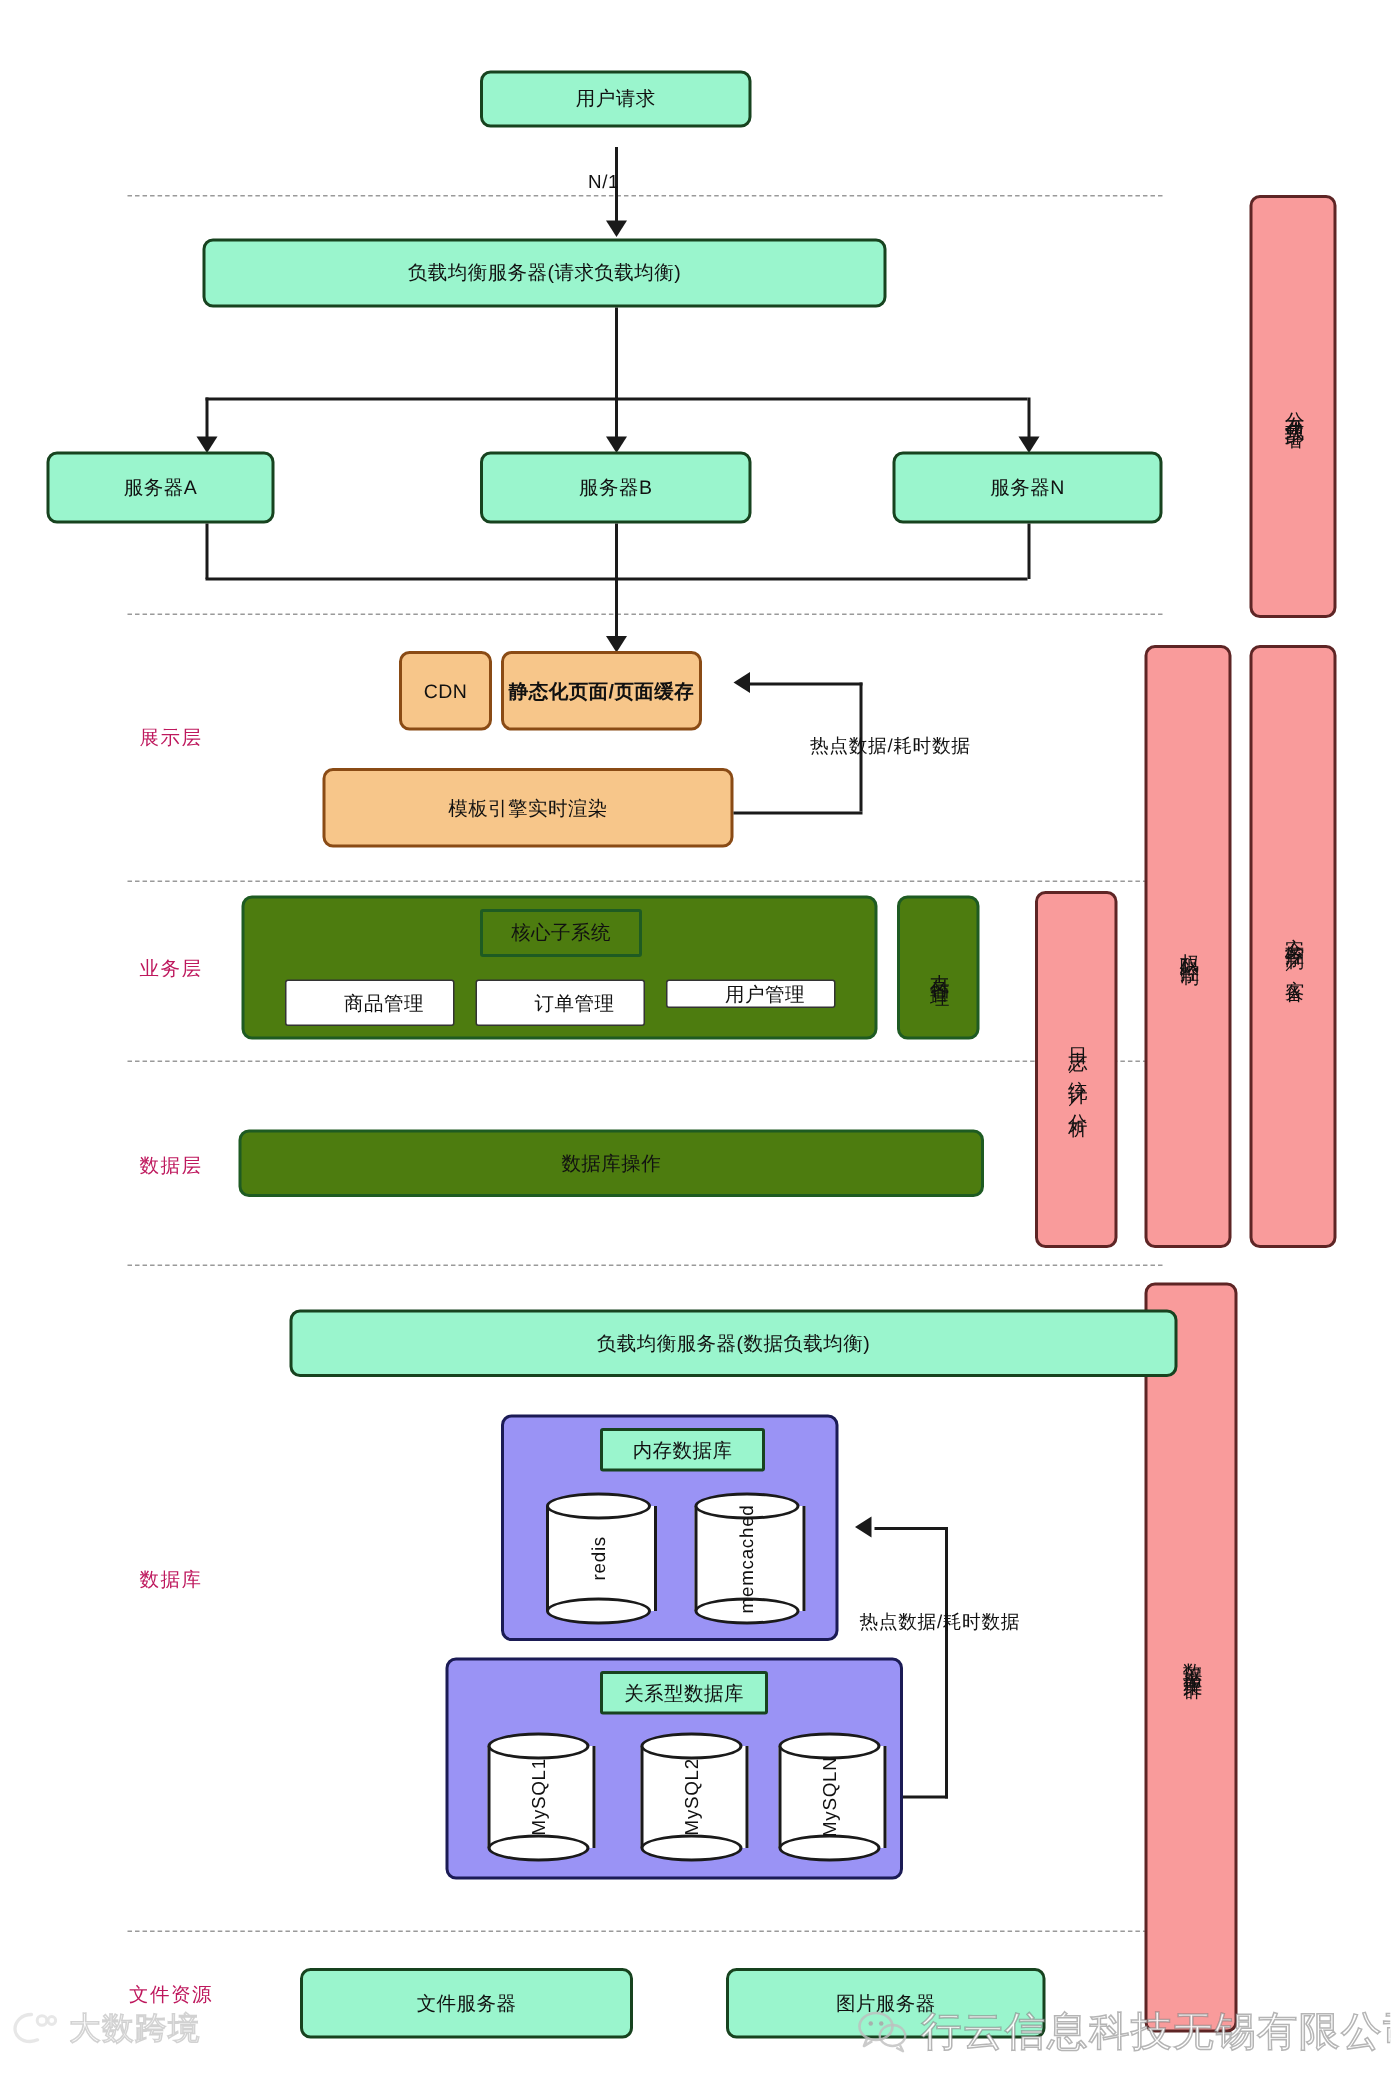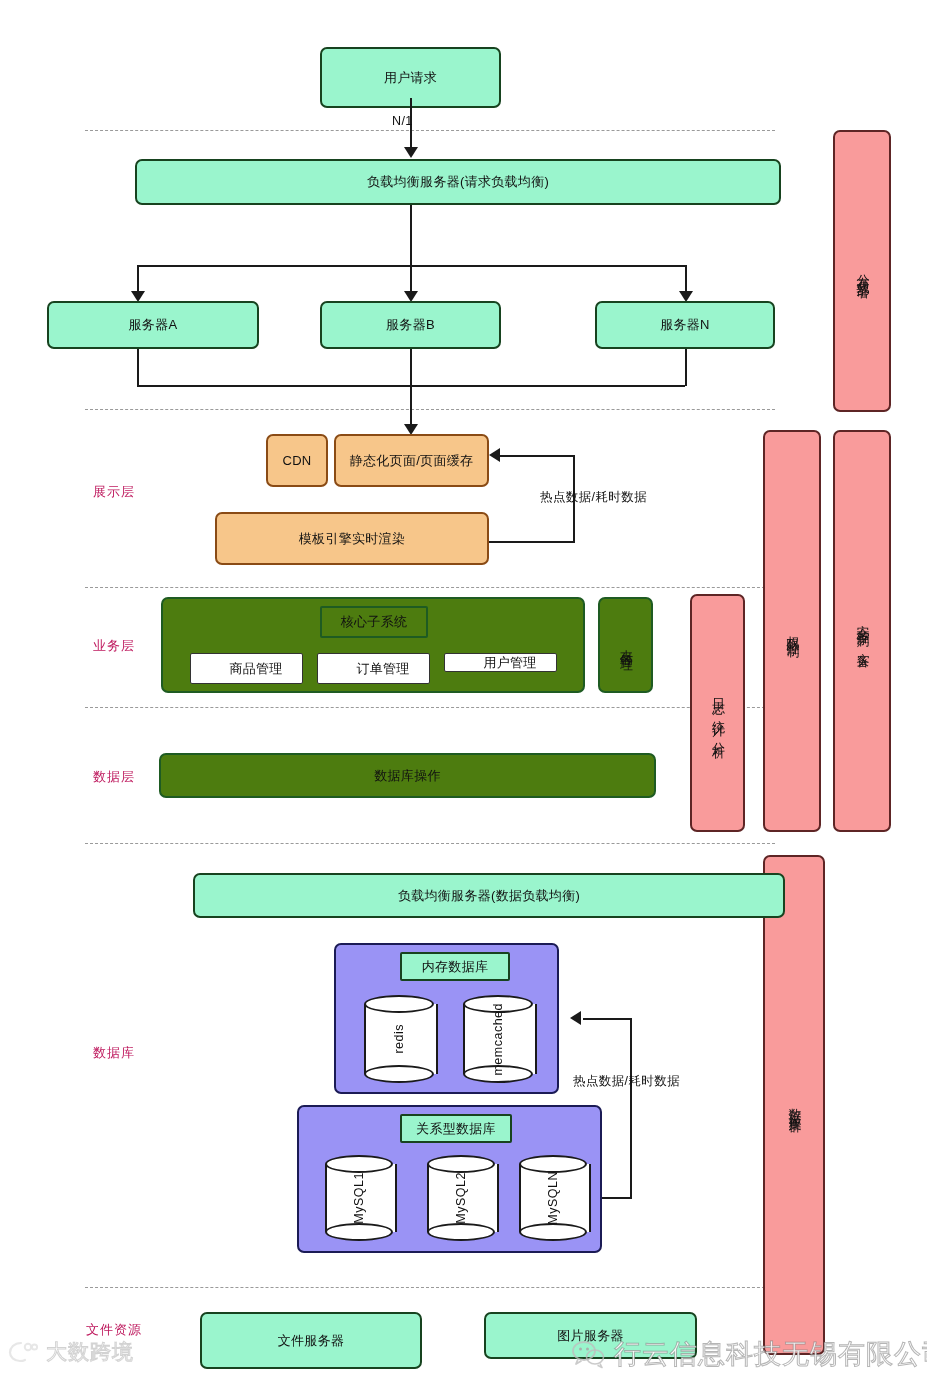--- a/index.html
+++ b/index.html
@@ -163,49 +163,49 @@
   <div class="dashed" style="left:85px;top:707px;width:690px;"></div>
   <div class="dashed" style="left:85px;top:843px;width:690px;"></div>
   <div class="dashed" style="left:85px;top:1287px;width:690px;"></div>
 
   <div class="layer-label" style="left:93px;top:483px;">展示层</div>
   <div class="layer-label" style="left:93px;top:637px;">业务层</div>
   <div class="layer-label" style="left:93px;top:768px;">数据层</div>
   <div class="layer-label" style="left:93px;top:1044px;">数据库</div>
   <div class="layer-label" style="left:86px;top:1321px;">文件资源</div>
 
-  <div class="box mint" style="left:320px;top:47px;width:181px;height:61px;">用户请求</div>
+  <div class="box mint" style="left:320px;top:47px;width:181px;height:38px;">用户请求</div>
 
   <div class="ln-v" style="left:410px;top:98px;height:51px;"></div>
   <div class="arrow-d" style="left:404px;top:147px;"></div>
   <div class="edge-label" style="left:392px;top:114px;">N/1</div>
 
-  <div class="box mint" style="left:135px;top:159px;width:646px;height:46px;">负载均衡服务器(请求负载均衡)</div>
+  <div class="box mint" style="left:135px;top:159px;width:456px;height:46px;">负载均衡服务器(请求负载均衡)</div>
 
   <div class="ln-v" style="left:410px;top:205px;height:61px;"></div>
   <div class="ln-h" style="left:137px;top:265px;width:548px;"></div>
   <div class="ln-v" style="left:137px;top:265px;height:28px;"></div>
   <div class="ln-v" style="left:410px;top:265px;height:28px;"></div>
   <div class="ln-v" style="left:685px;top:265px;height:28px;"></div>
   <div class="arrow-d" style="left:131px;top:291px;"></div>
   <div class="arrow-d" style="left:404px;top:291px;"></div>
   <div class="arrow-d" style="left:679px;top:291px;"></div>
 
-  <div class="box mint" style="left:47px;top:301px;width:212px;height:48px;">服务器A</div>
+  <div class="box mint" style="left:31px;top:301px;width:152px;height:48px;">服务器A</div>
   <div class="box mint" style="left:320px;top:301px;width:181px;height:48px;">服务器B</div>
   <div class="box mint" style="left:595px;top:301px;width:180px;height:48px;">服务器N</div>
 
   <div class="ln-v" style="left:137px;top:349px;height:37px;"></div>
   <div class="ln-v" style="left:685px;top:349px;height:37px;"></div>
   <div class="ln-h" style="left:137px;top:385px;width:548px;"></div>
   <div class="ln-v" style="left:410px;top:349px;height:78px;"></div>
   <div class="arrow-d" style="left:404px;top:424px;"></div>
 
   <div class="box orange" style="left:266px;top:434px;width:62px;height:53px;">CDN</div>
-  <div class="box orange" style="left:334px;top:434px;width:155px;height:53px;">静态化页面/页面缓存</div>
+  <div class="box orange" style="left:334px;top:434px;width:134px;height:53px;font-weight:bold;">静态化页面/页面缓存</div>
   <div class="box orange" style="left:215px;top:512px;width:274px;height:53px;">模板引擎实时渲染</div>
 
   <div class="ln-h" style="left:489px;top:541px;width:86px;"></div>
   <div class="ln-v" style="left:573px;top:455px;height:86px;"></div>
   <div class="ln-h" style="left:500px;top:455px;width:75px;"></div>
   <div class="arrow-l" style="left:489px;top:448px;"></div>
   <div class="edge-label" style="left:540px;top:489px;">热点数据/耗时数据</div>
 
   <div class="box green" style="left:161px;top:597px;width:424px;height:96px;"></div>
   <div class="box green" style="left:320px;top:606px;width:108px;height:32px;border-radius:2px;">核心子系统</div>
@@ -273,21 +273,21 @@
     <div class="cap-top"></div>
     <span class="lbl">MySQLN</span>
   </div>
 
   <div class="ln-h" style="left:602px;top:1197px;width:30px;"></div>
   <div class="ln-v" style="left:630px;top:1018px;height:181px;"></div>
   <div class="ln-h" style="left:583px;top:1018px;width:49px;"></div>
   <div class="arrow-l" style="left:570px;top:1011px;"></div>
   <div class="edge-label" style="left:573px;top:1073px;">热点数据/耗时数据</div>
 
-  <div class="box mint" style="left:200px;top:1312px;width:222px;height:57px;">文件服务器</div>
+  <div class="box mint" style="left:200px;top:1312px;width:222px;height:47px;">文件服务器</div>
   <div class="box mint" style="left:484px;top:1312px;width:213px;height:47px;">图片服务器</div>
 
   <div class="wm" style="left:8px;top:1338px;">
     <svg width="30" height="24" viewBox="0 0 30 24">
       <path d="M13 3 C6 3 2 8 2 12.5 C2 17 6 21 12 21 C14 21 15.6 20.6 17 19.9" fill="none" stroke="rgba(230,230,230,0.95)" stroke-width="2.2" stroke-linecap="round"></path>
       <circle cx="20" cy="7" r="3.2" fill="none" stroke="rgba(230,230,230,0.95)" stroke-width="2"></circle>
       <circle cx="26.5" cy="7" r="2.6" fill="none" stroke="rgba(230,230,230,0.95)" stroke-width="2"></circle>
     </svg>
     <span class="wm-text-sm">大数跨境</span>
   </div>

